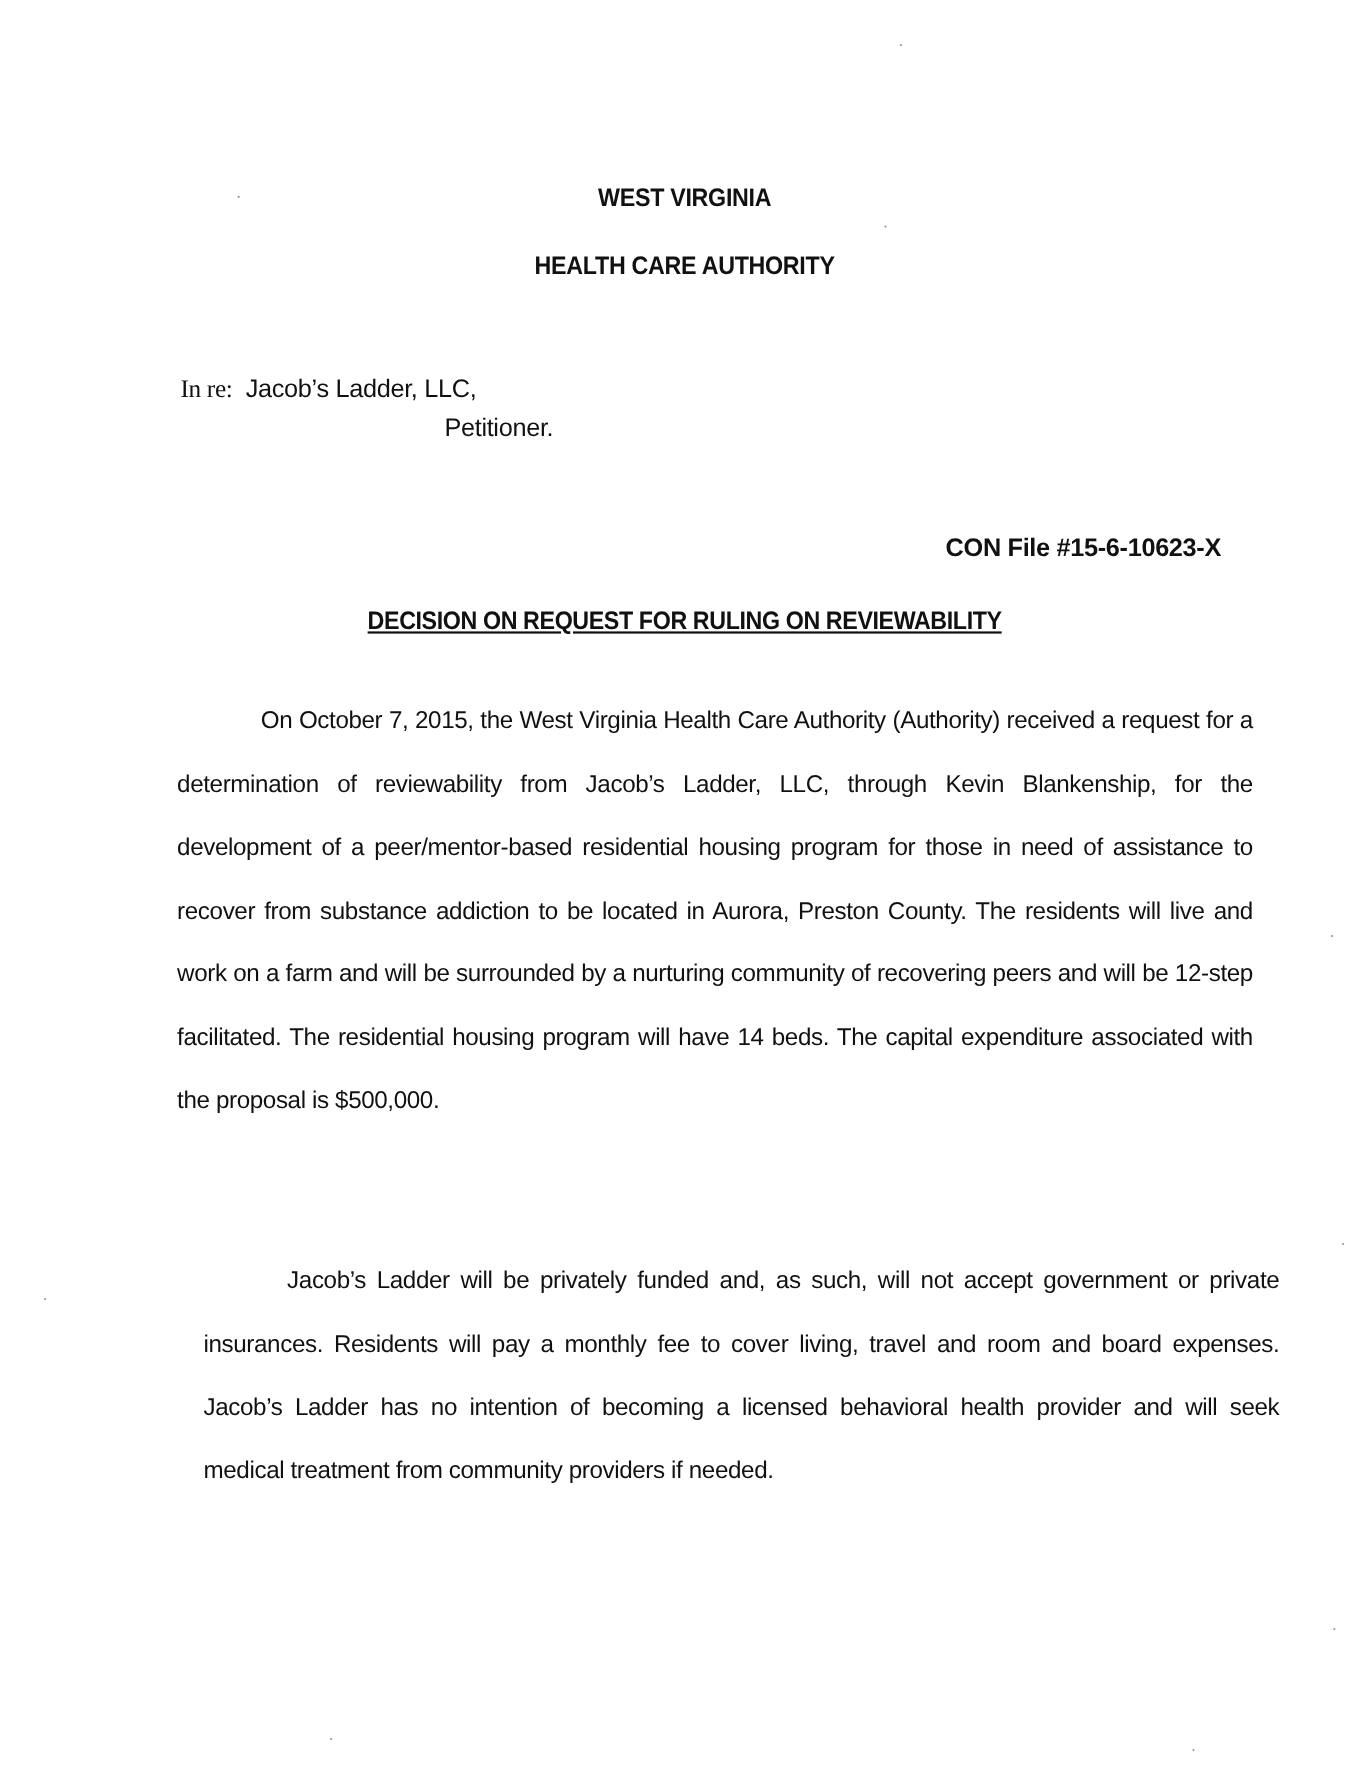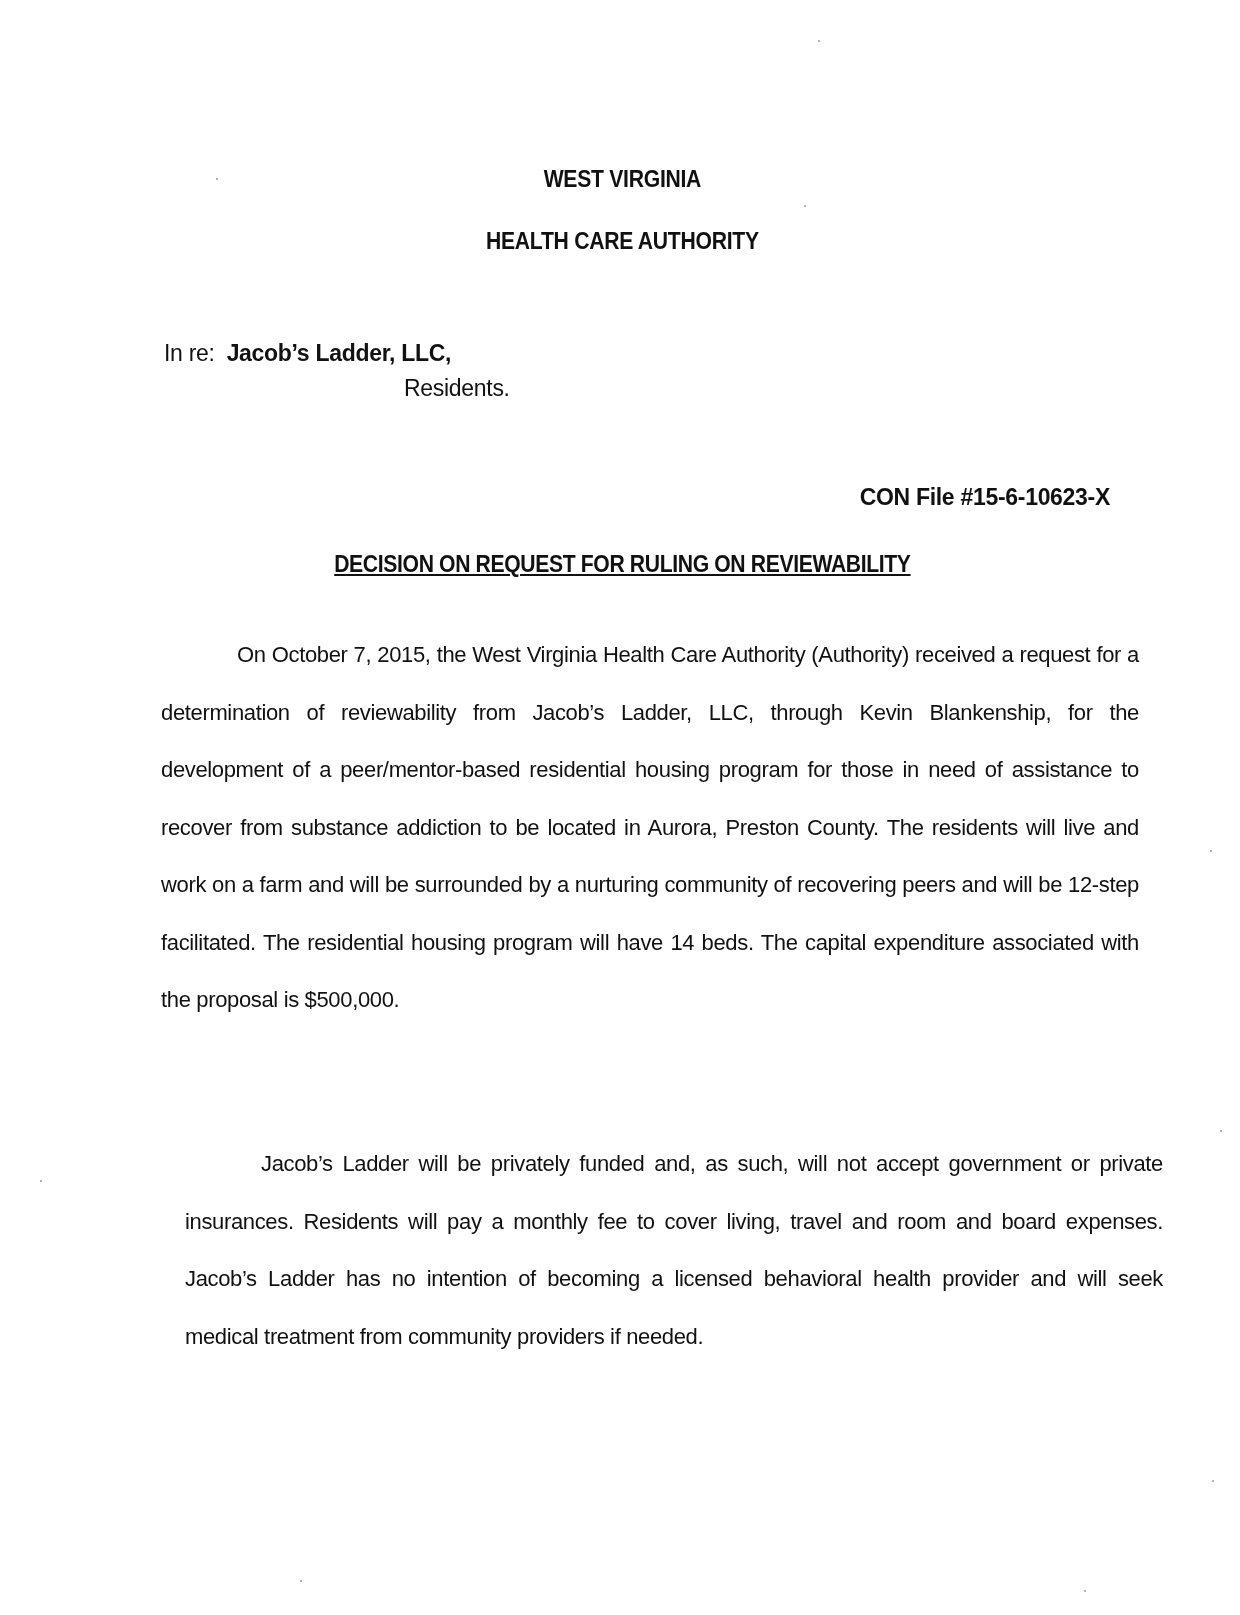--- a/index.html
+++ b/index.html
@@ -35,22 +35,22 @@
     }
     .h1 { top: 166px; }
     .h2 { top: 228px; }
     .inre {
       position: absolute;
       left: 164px;
       top: 340px;
       font-size: 23px;
       letter-spacing: -0.3px;
     }
-    .inre .label { font-weight: normal; }
-    .inre .party { font-weight: bold; margin-left: 12px; }
+    .inre .label { font-weight: normal; font-family: Liberation Serif, serif; }
+    .inre .party { font-weight: normal; margin-left: 12px; }
     .petitioner {
       position: absolute;
       left: 404px;
       top: 375px;
       font-size: 23px;
       letter-spacing: -0.3px;
     }
     .confile {
       position: absolute;
       right: 130px;
@@ -95,21 +95,21 @@
 <body>
 
 <div class="page">
 
   <div class="heading h1">WEST VIRGINIA</div>
   <div class="heading h2">HEALTH CARE AUTHORITY</div>
 
   <div class="inre">
     <span class="label">In re:</span><span class="party">Jacob’s Ladder, LLC,</span>
   </div>
-  <div class="petitioner">Residents.</div>
+  <div class="petitioner">Petitioner.</div>
 
   <div class="confile">CON File #15-6-10623-X</div>
 
   <div class="title">DECISION ON REQUEST FOR RULING ON REVIEWABILITY</div>
 
   <div class="para p1">
     <span class="indent"></span><span>On October 7, 2015, the West Virginia Health Care Authority (Authority) received a request for a determination of reviewability from Jacob’s Ladder, LLC, through Kevin Blankenship, for the development of a peer/mentor-based residential housing program for those in need of assistance to recover from substance addiction to be located in Aurora, Preston County.  The residents will live and work on a farm and will be surrounded by a nurturing community of recovering peers and will be 12-step facilitated.  The residential housing program will have 14 beds.  The capital expenditure associated with the proposal is $500,000.</span>
   </div>
 
   <div class="para p2">

